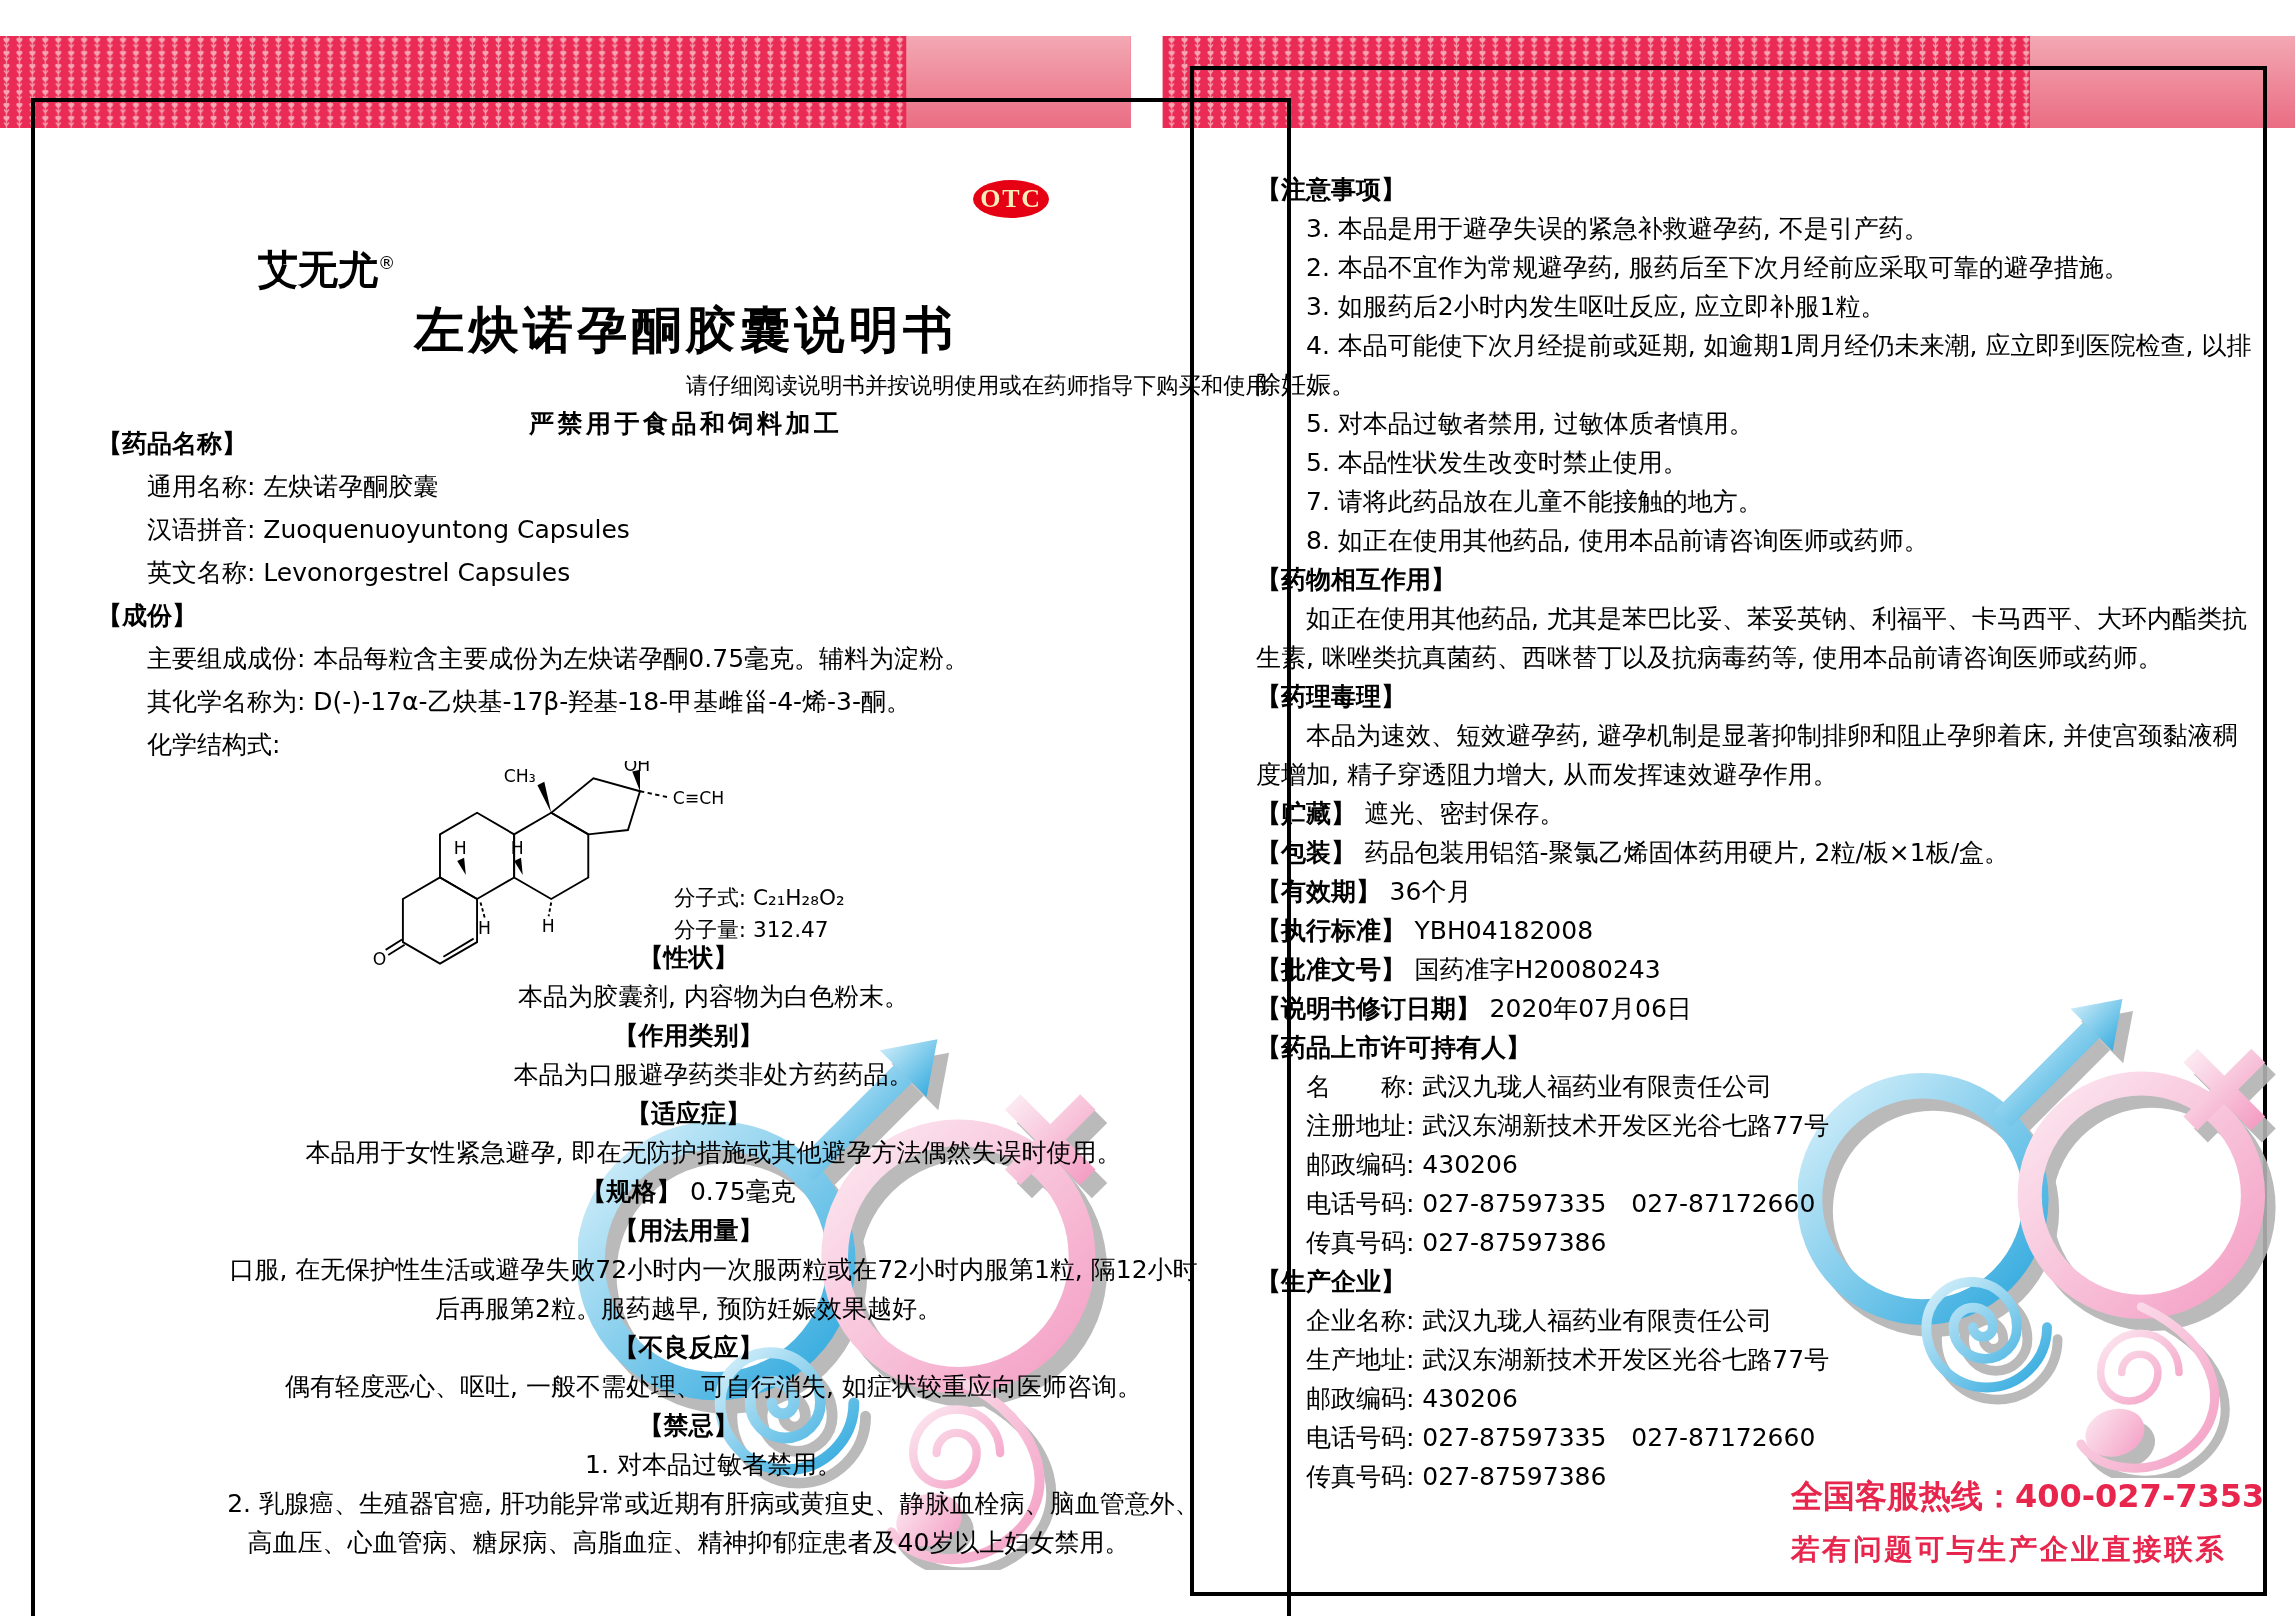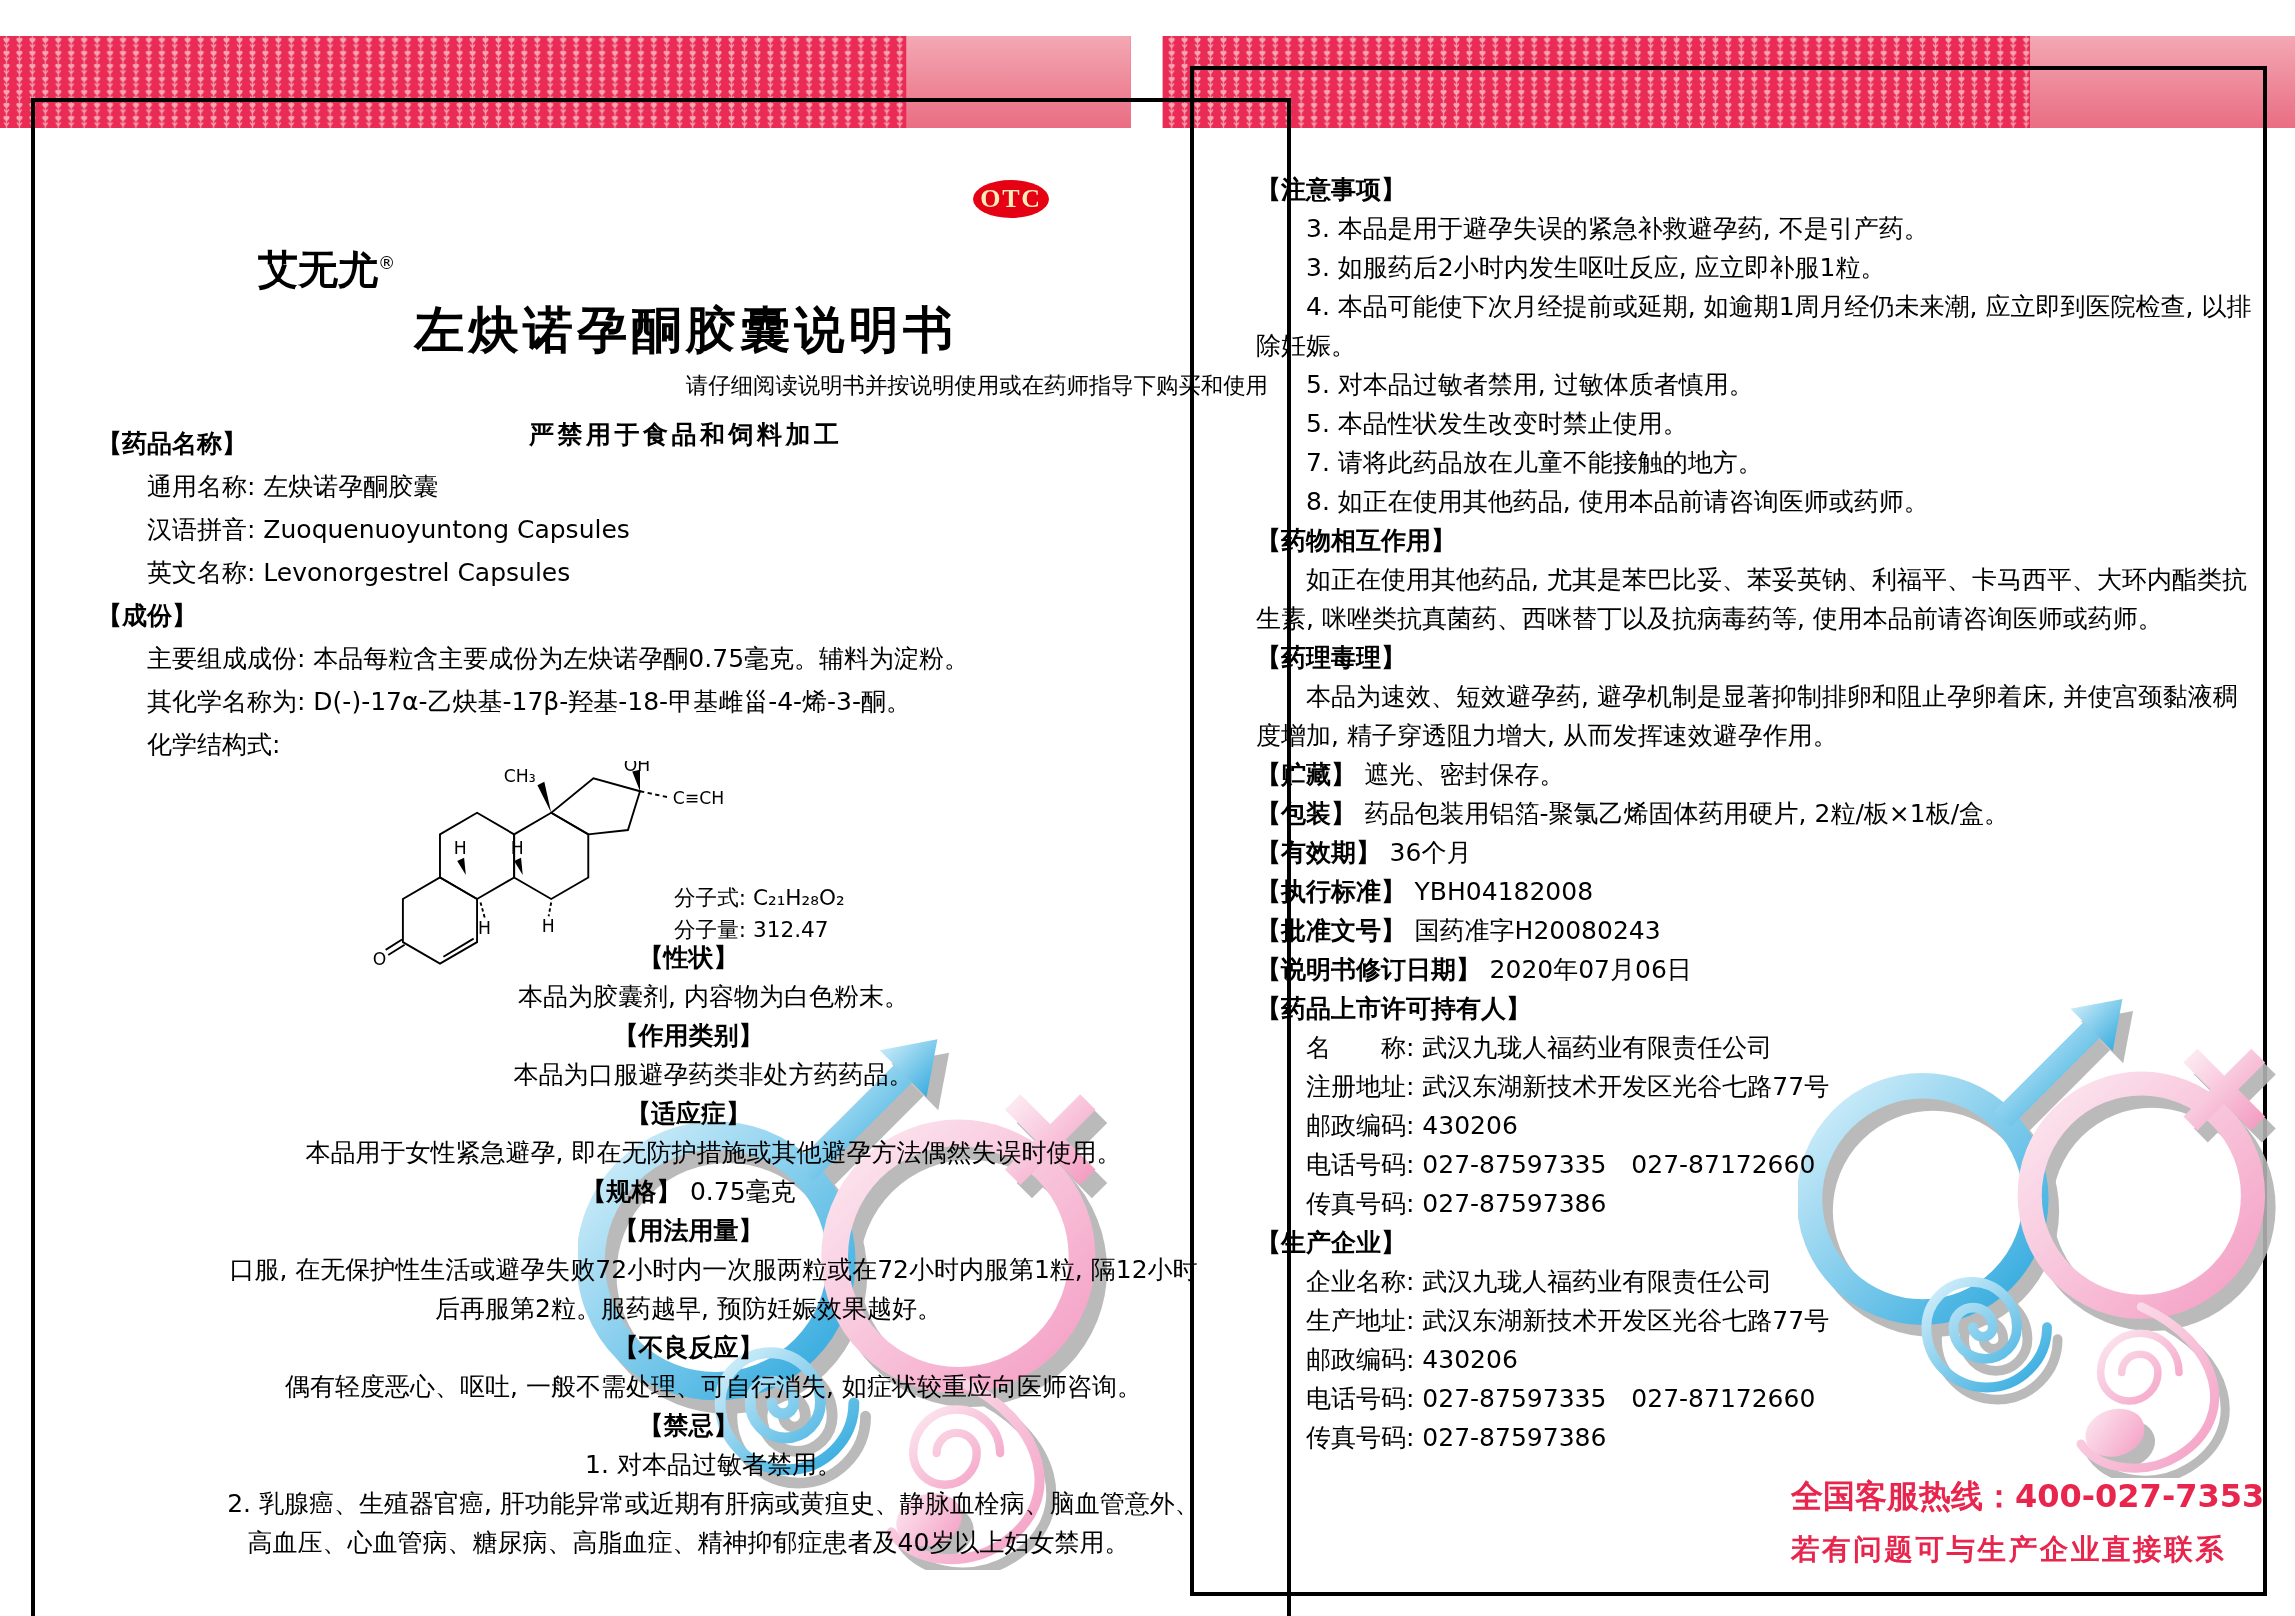--- a/index.html
+++ b/index.html
@@ -17,21 +17,21 @@
   
   .otc-badge{
     position:absolute;left:938px;top:78px;width:76px;height:38px;border-radius:50%;
     background:#e60014;color:#f8edb8;font-family:"Liberation Serif","DejaVu Serif",serif;
     font-weight:700;font-size:26px;line-height:38px;text-align:center;letter-spacing:1.7px;z-index:3;
   }
   .brand{position:absolute;left:223px;top:140px;font-size:40px;font-weight:900;z-index:3;white-space:nowrap;}
   .brand sup{font-size:17.3px;font-weight:400;}
   .doc-title{position:absolute;left:60px;right:10.4px;top:195px;text-align:center;font-size:50px;font-weight:900;letter-spacing:4.3px;z-index:3;white-space:nowrap;}
   .sub1{position:absolute;left:60px;right:19px;top:268px;text-align:right;font-size:22.4px;z-index:3;white-space:nowrap;}
-  .sub2{position:absolute;left:60px;right:10.4px;top:316px;text-align:center;font-size:25px;font-weight:700;letter-spacing:3.5px;z-index:3;white-space:nowrap;}
+  .sub2{position:absolute;left:60px;right:10.4px;top:305px;text-align:center;font-size:25px;font-weight:700;letter-spacing:3.5px;z-index:3;white-space:nowrap;}
   
   .lines{position:absolute;left:62px;right:7px;z-index:3;}
   .line{height:39px;line-height:39px;font-size:25px;white-space:nowrap;}
   #p1-lines-top .line{height:43px;line-height:43px;}
   .line.header{font-weight:700;}
   .line.indent{padding-left:50px;}
   .line.flush{padding-left:0;}
   .line.hl .bh{font-weight:700;}
   .line.hl span + span{margin-left:8.6px;}
   #p1-lines-top{top:320px;}
@@ -216,20 +216,21 @@
 
 <div id="page2" class="page">
 
   <svg id="motif-right" class="motif" viewBox="0 0 640 700">
     <use href="#gmotif"></use>
   </svg>
 
   <div id="p2-lines" class="lines">
       <div class="line header">【注意事项】</div>
       <div class="line indent">3. 本品是用于避孕失误的紧急补救避孕药, 不是引产药。</div>
+      <div class="line indent">2. 本品不宜作为常规避孕药, 服药后至下次月经前应采取可靠的避孕措施。</div>
       <div class="line indent">3. 如服药后2小时内发生呕吐反应, 应立即补服1粒。</div>
       <div class="line indent">4. 本品可能使下次月经提前或延期, 如逾期1周月经仍未来潮, 应立即到医院检查, 以排</div>
       <div class="line flush">除妊娠。</div>
       <div class="line indent">5. 对本品过敏者禁用, 过敏体质者慎用。</div>
       <div class="line indent">5. 本品性状发生改变时禁止使用。</div>
       <div class="line indent">7. 请将此药品放在儿童不能接触的地方。</div>
       <div class="line indent">8. 如正在使用其他药品, 使用本品前请咨询医师或药师。</div>
       <div class="line header">【药物相互作用】</div>
       <div class="line indent">如正在使用其他药品, 尤其是苯巴比妥、苯妥英钠、利福平、卡马西平、大环内酯类抗</div>
       <div class="line flush">生素, 咪唑类抗真菌药、西咪替丁以及抗病毒药等, 使用本品前请咨询医师或药师。</div>

